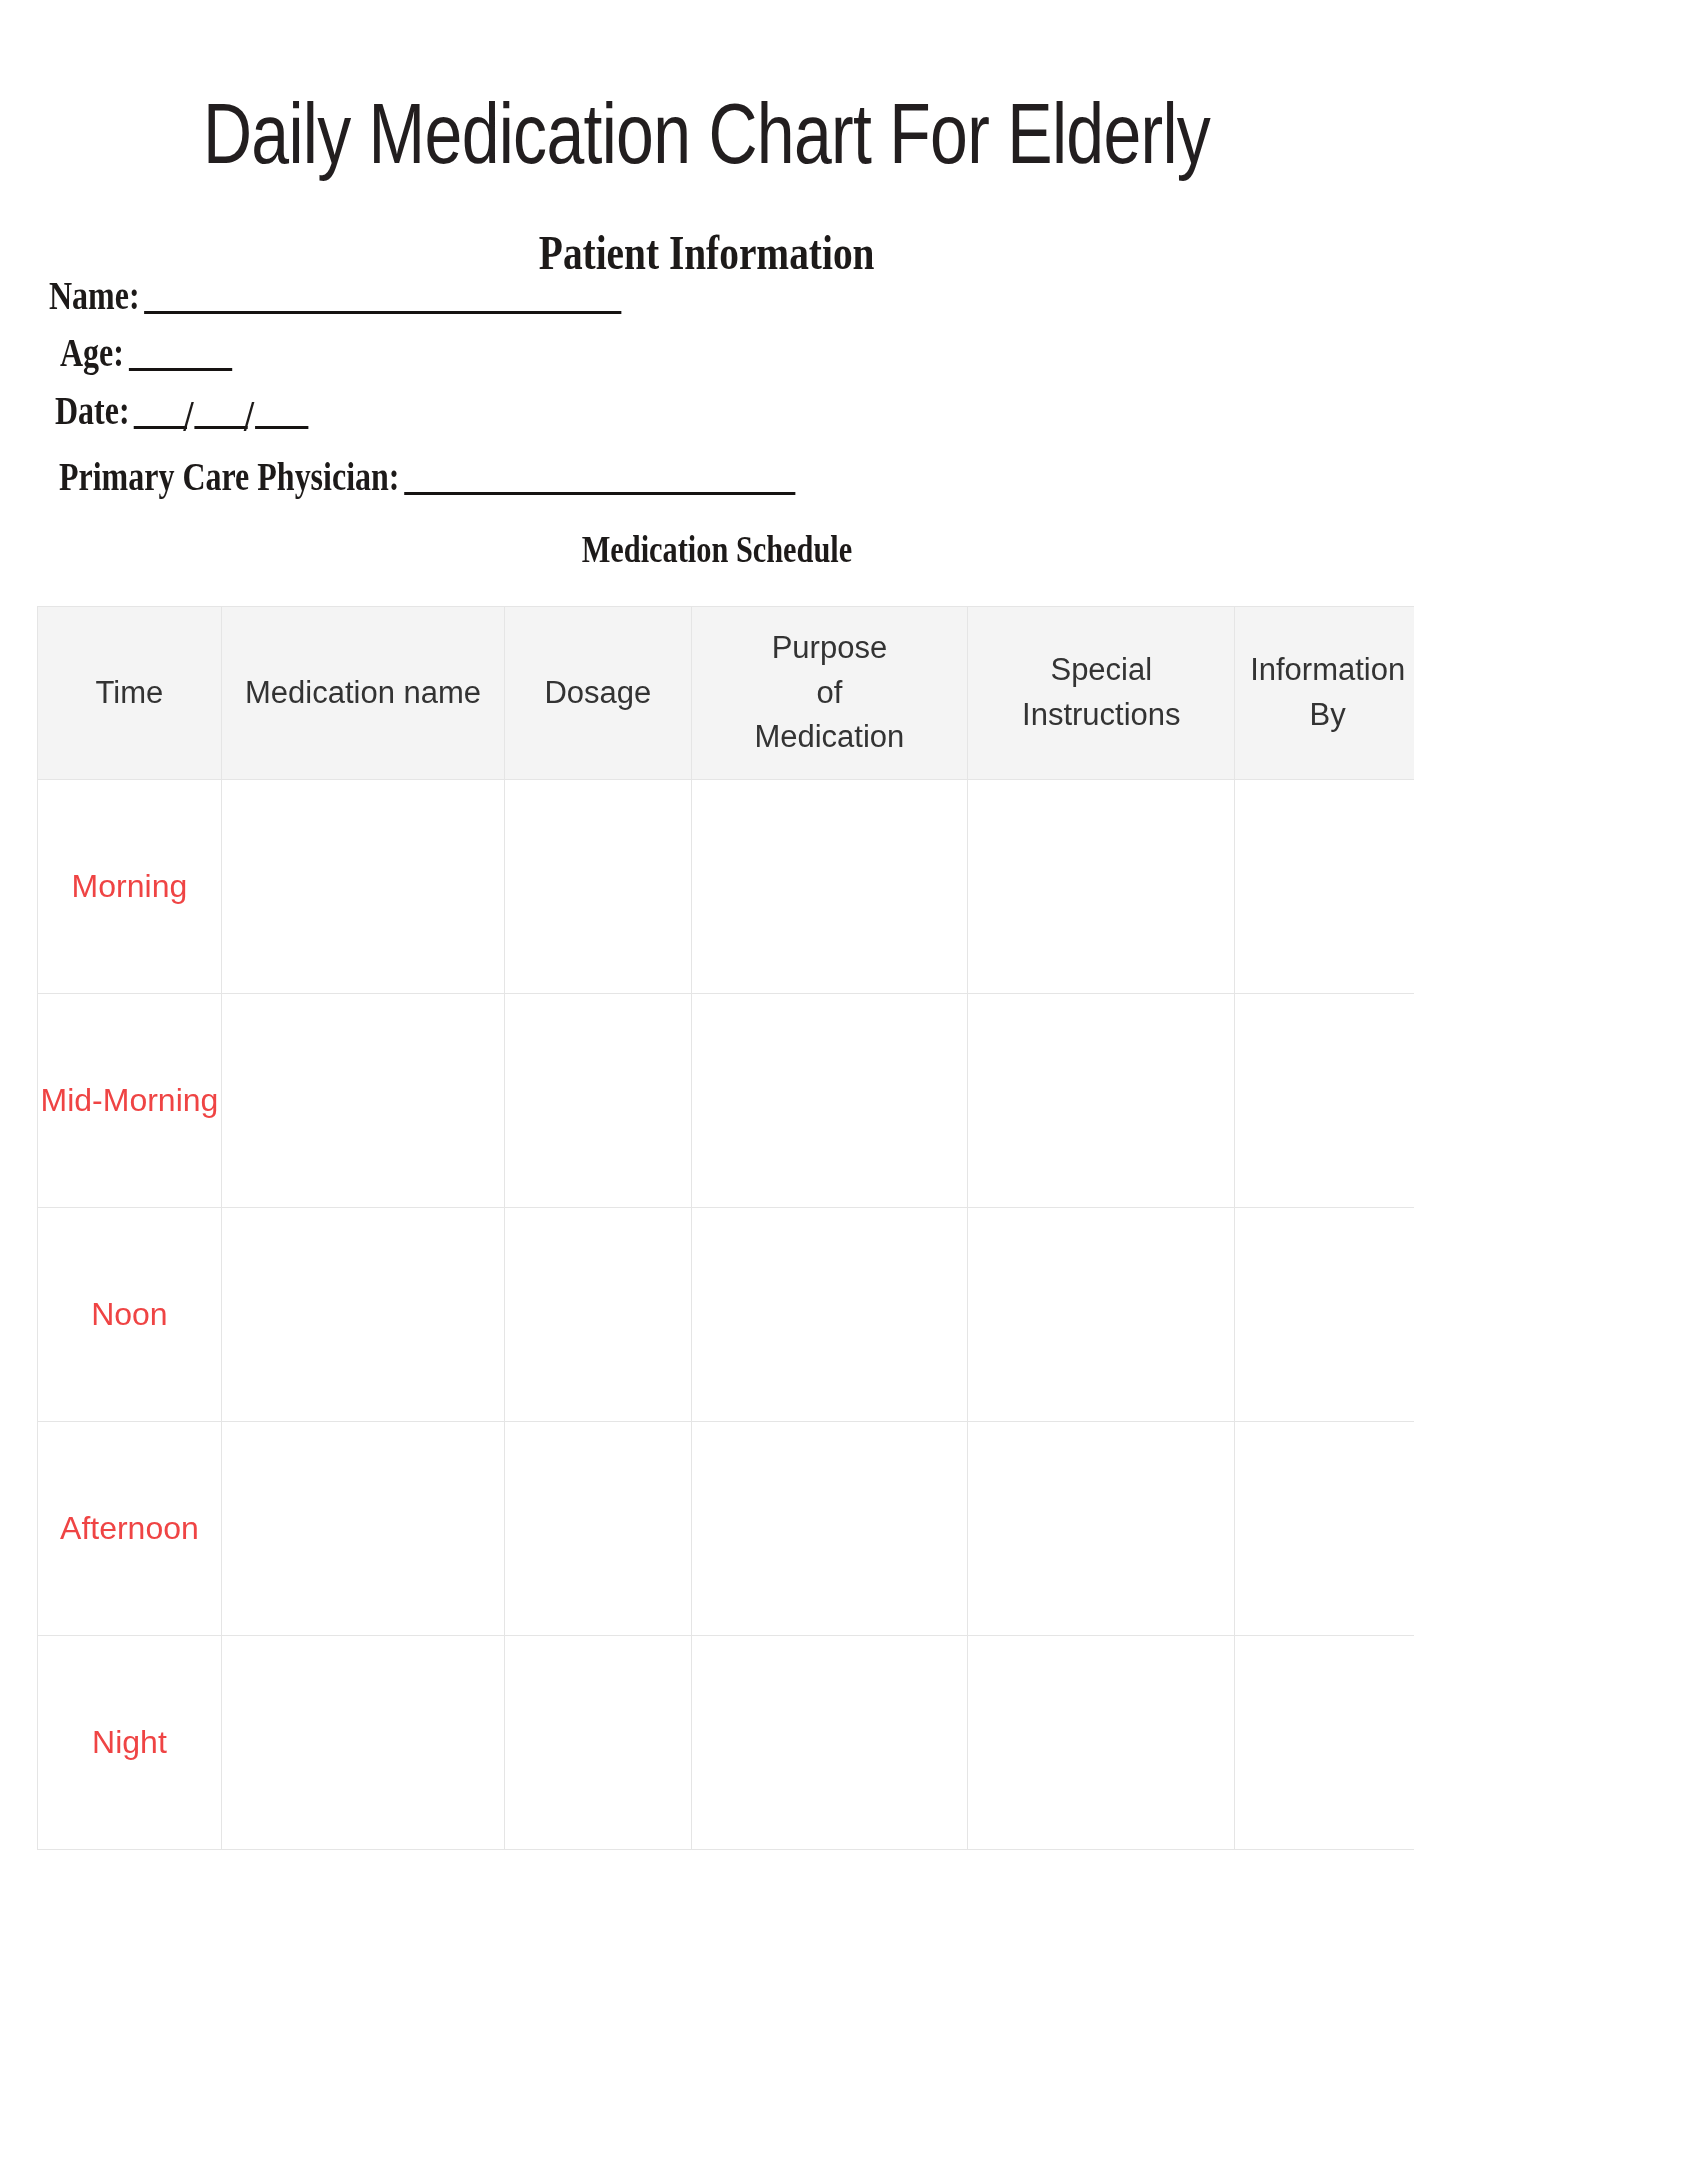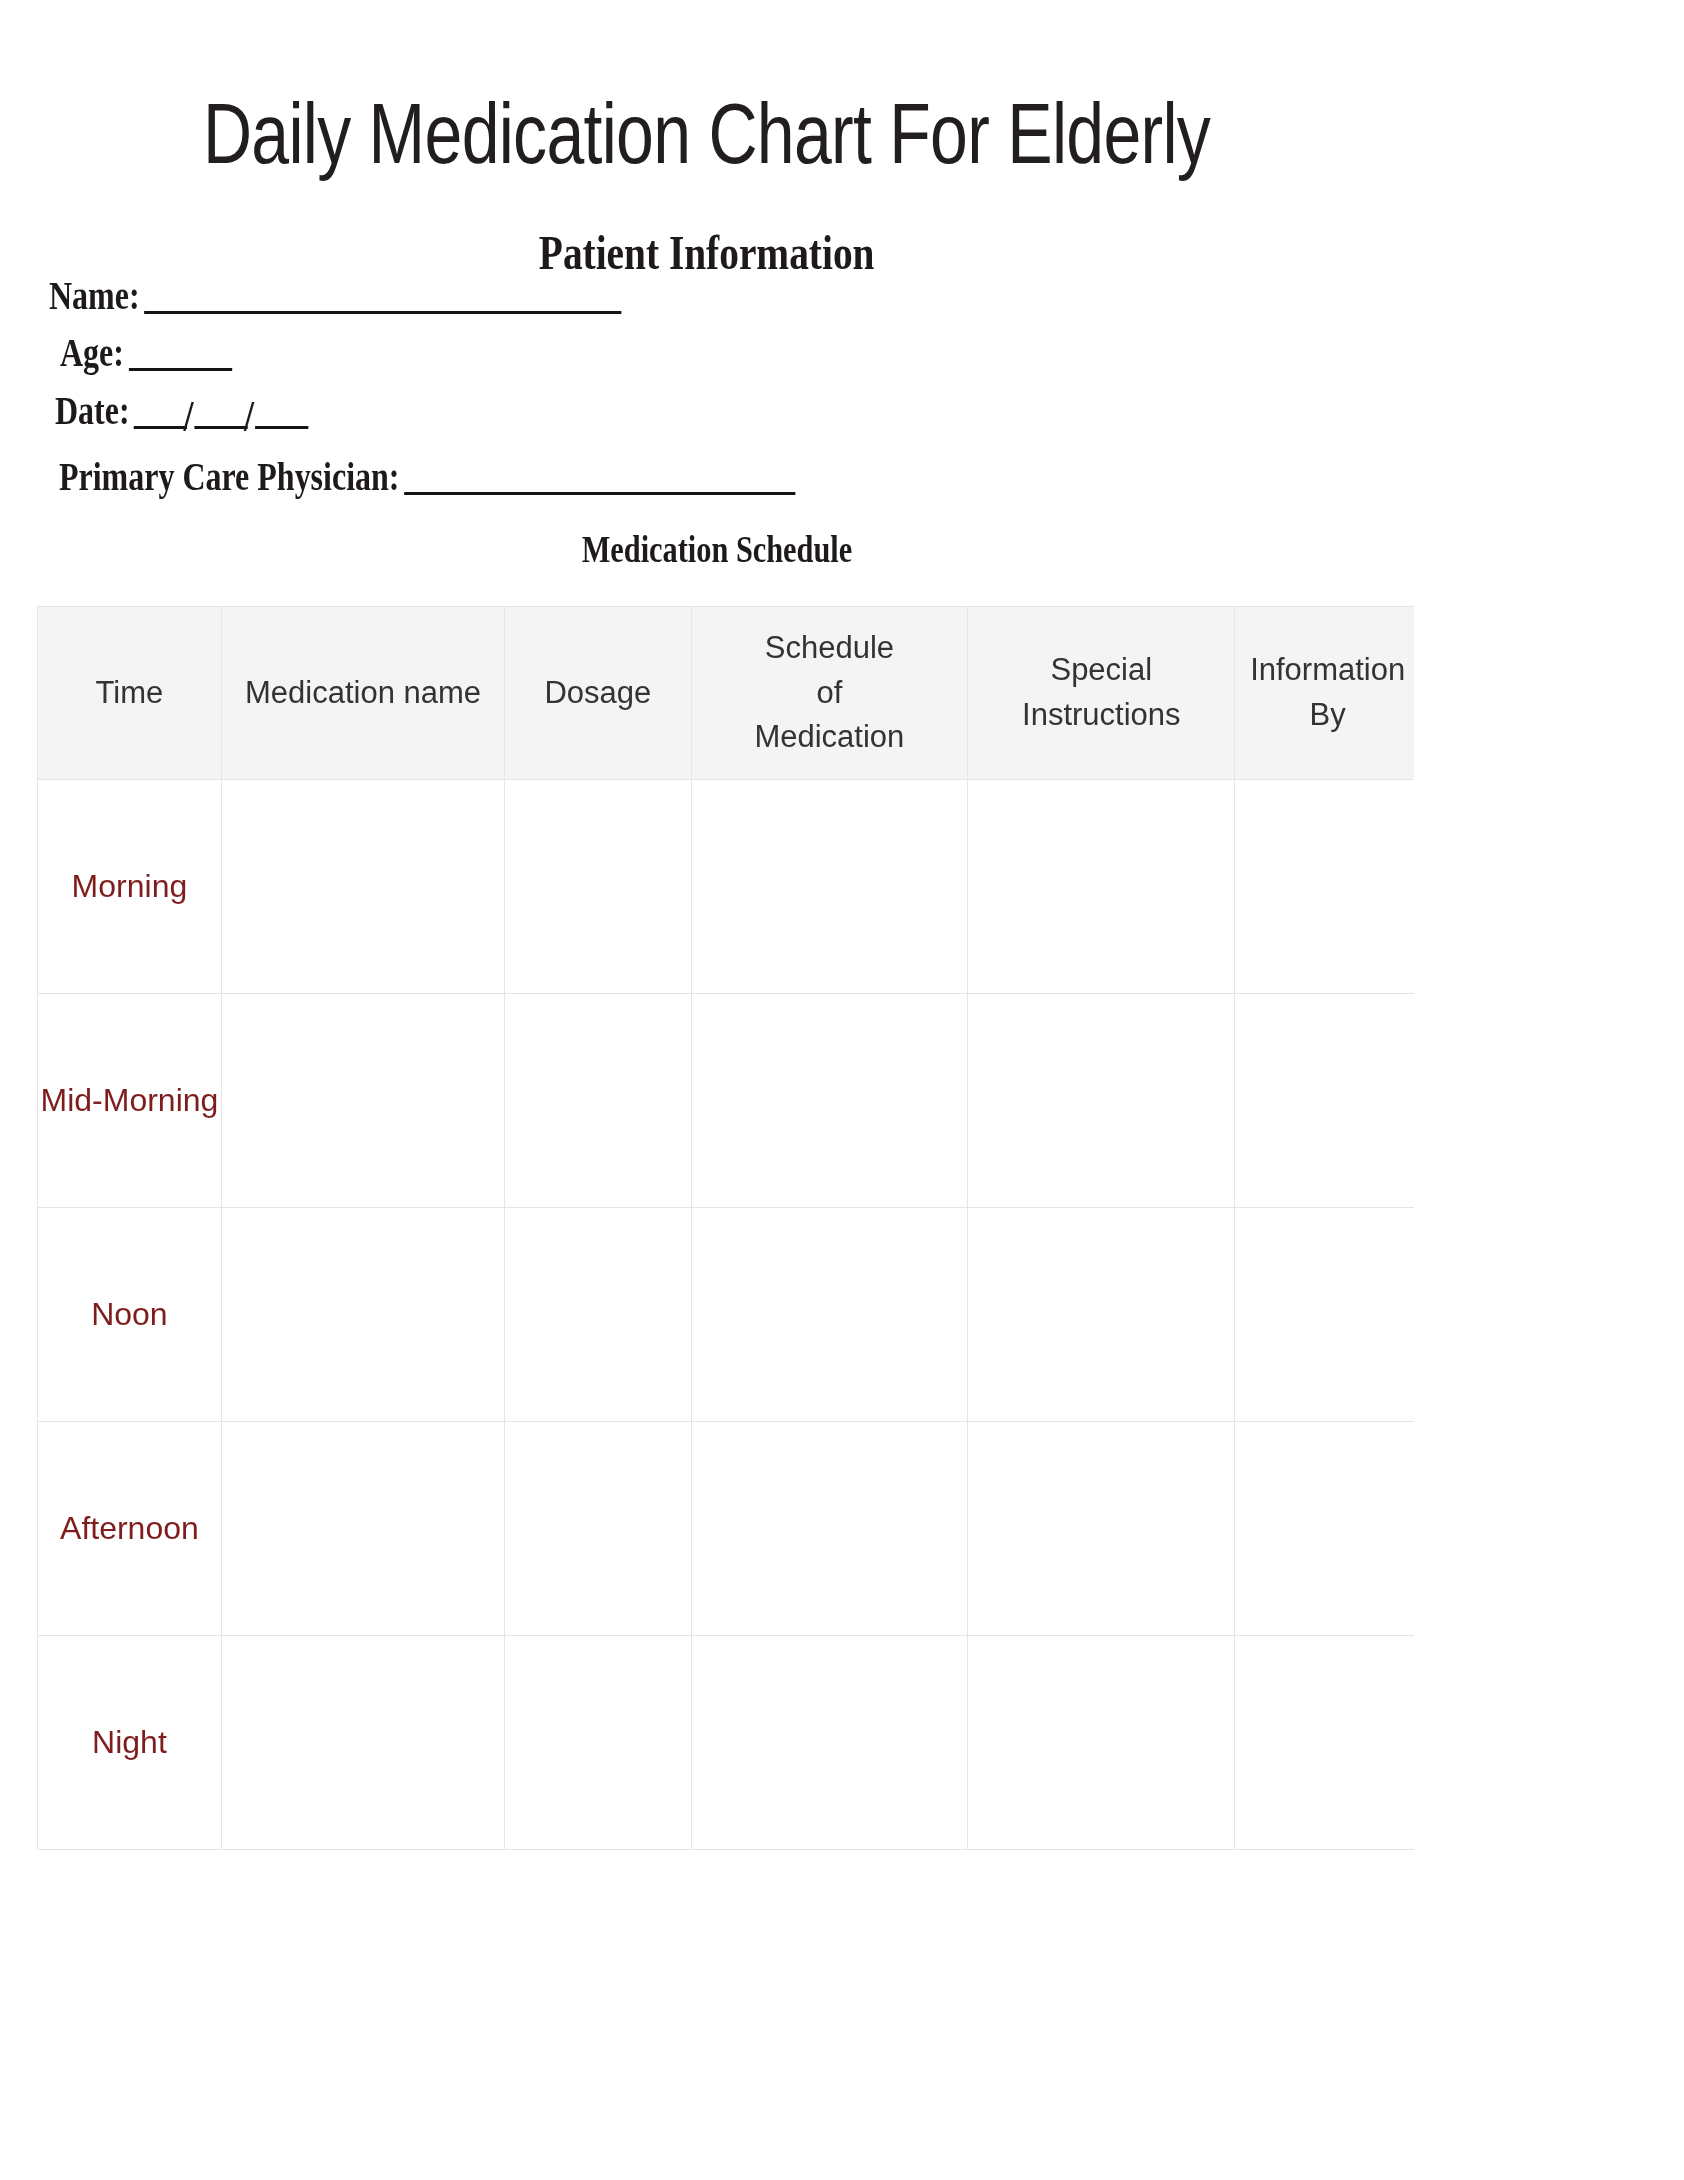--- a/index.html
+++ b/index.html
@@ -122,21 +122,21 @@
     white-space: pre-line;
     line-height: 1.45;
   }
   table.schedule td {
     background: #ffffff;
   }
   table.schedule td.row-label {
     font-family: "Liberation Sans", sans-serif;
     font-size: 32px;
     font-weight: 400;
-    color: #7f1d1d;
+    color: #ef4444;
     text-align: center;
     vertical-align: middle;
   }
 </style>
 </head>
 <body>
 
 <div class="page">
 
   <div class="title-wrap">
@@ -175,21 +175,21 @@
       <col style="width:17.29%">
       <col style="width:16.70%">
       <col style="width:11.60%">
       <col style="width:13.56%">
     </colgroup>
     <thead>
       <tr>
         <th>Time</th>
         <th>Medication name</th>
         <th>Dosage</th>
-        <th>Schedule
+        <th>Purpose
 of
 Medication</th>
         <th>Special
 Instructions</th>
         <th>Information
 By</th>
         <th>Notes</th>
       </tr>
     </thead>
     <tbody>

